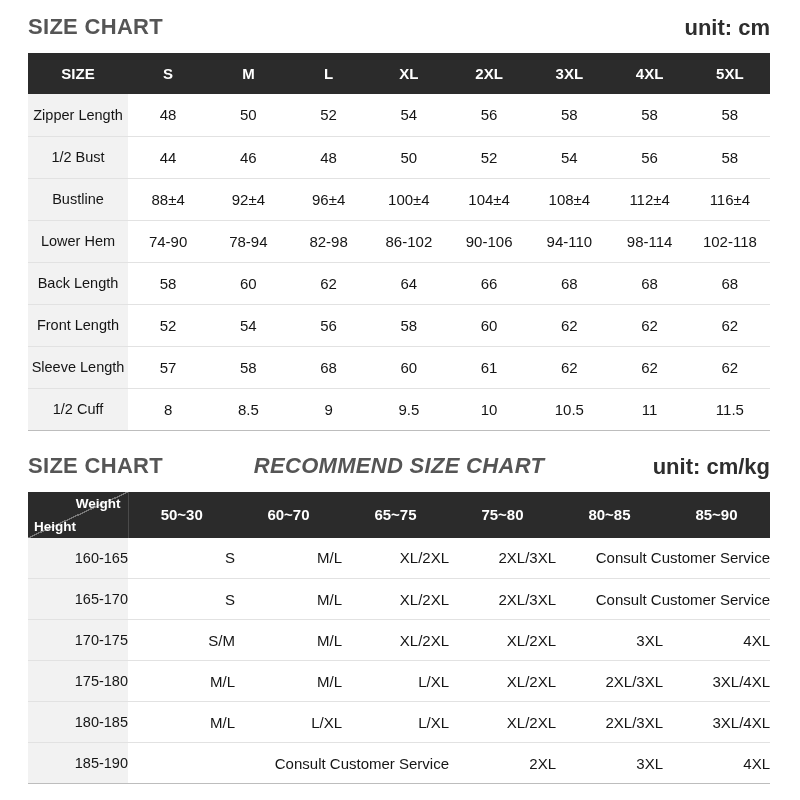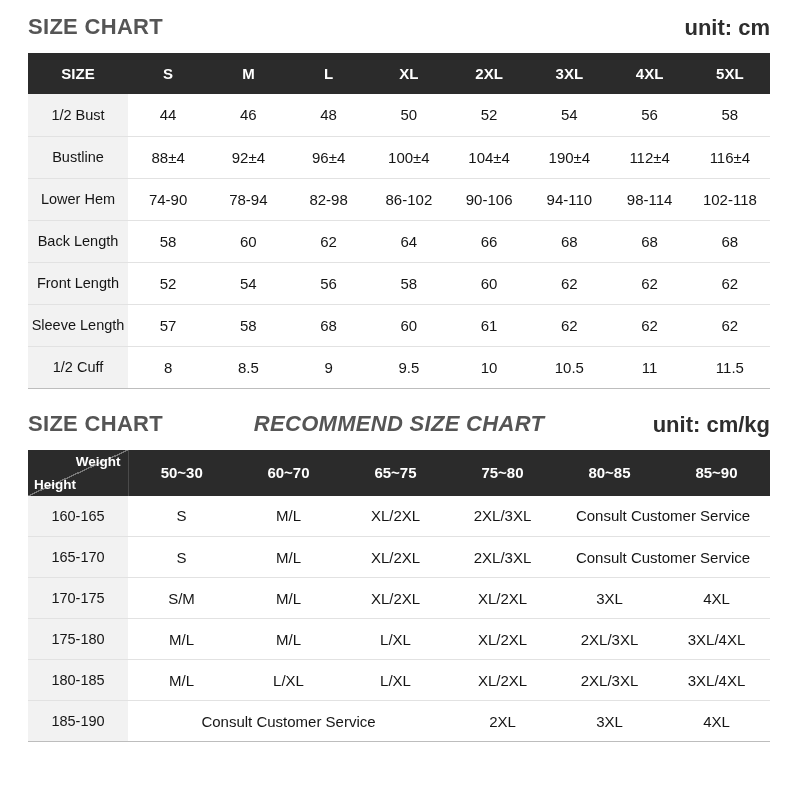--- a/index.html
+++ b/index.html
@@ -36,21 +36,21 @@
     font-size: 15px; font-weight: bold; 
     padding: 12px;
   }
   .t1 thead th { height: 39px; }
   .t2 thead th { height: 46px; }
   tbody td {
     text-align: center; font-size: 15px; color: #151515;
     border-bottom: 1px solid #e2e2e2; padding: 0;
   }
   .t1 tbody td { height: 42px; }
-  .t2 tbody td { height: 41px; }
+  .t2 tbody td { height: 41px; text-align: right; }
   tbody tr:last-child td { border-bottom-color: #bdbdbd; }
   td.rowlabel { background: #f2f2f2; font-size: 14.5px; }
 
   .sec2 { margin-top: 22px; }
 
   
   th.corner {
     position: relative;
     background-color: #2b2b2b;
     background-image: linear-gradient(to bottom right,
@@ -101,38 +101,49 @@
           <th>L</th>
           <th>XL</th>
           <th>2XL</th>
           <th>3XL</th>
           <th>4XL</th>
           <th>5XL</th>
         </tr>
       </thead>
       <tbody>
         <tr>
+          <td class="rowlabel">Zipper Length</td>
+          <td>48</td>
+          <td>50</td>
+          <td>52</td>
+          <td>54</td>
+          <td>56</td>
+          <td>58</td>
+          <td>58</td>
+          <td>58</td>
+        </tr>
+        <tr>
           <td class="rowlabel">1/2 Bust</td>
           <td>44</td>
           <td>46</td>
           <td>48</td>
           <td>50</td>
           <td>52</td>
           <td>54</td>
           <td>56</td>
           <td>58</td>
         </tr>
         <tr>
           <td class="rowlabel">Bustline</td>
           <td>88±4</td>
           <td>92±4</td>
           <td>96±4</td>
           <td>100±4</td>
           <td>104±4</td>
-          <td>190±4</td>
+          <td>108±4</td>
           <td>112±4</td>
           <td>116±4</td>
         </tr>
         <tr>
           <td class="rowlabel">Lower Hem</td>
           <td>74-90</td>
           <td>78-94</td>
           <td>82-98</td>
           <td>86-102</td>
           <td>90-106</td>

